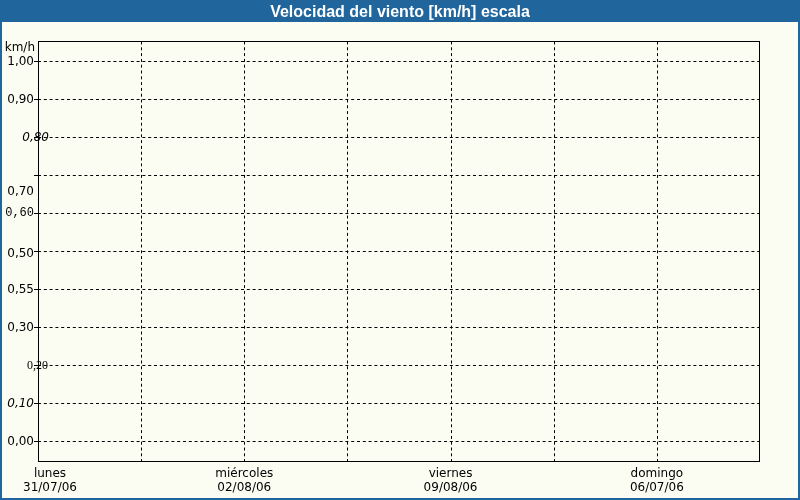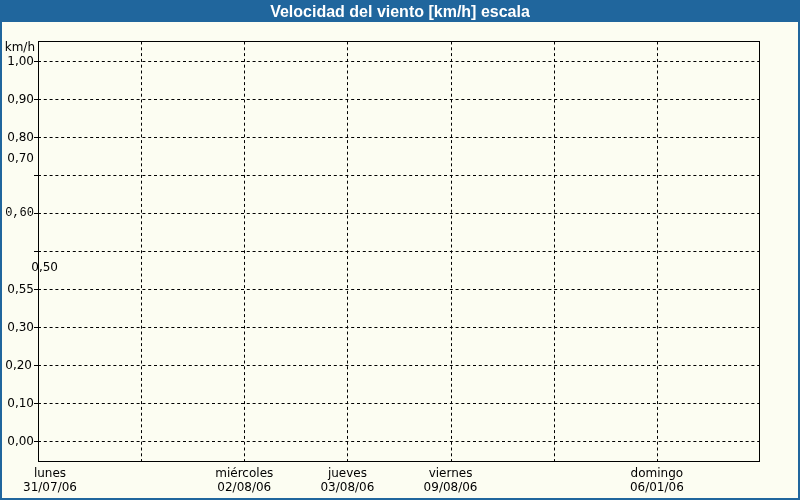--- a/index.html
+++ b/index.html
@@ -64,43 +64,39 @@
         <line x1="141.5" y1="41.5" x2="141.5" y2="461" stroke="#000000" stroke-width="1" stroke-dasharray="3 2.8"></line>
         <line x1="244.5" y1="41.5" x2="244.5" y2="461" stroke="#000000" stroke-width="1" stroke-dasharray="3 2.8"></line>
         <line x1="347.5" y1="41.5" x2="347.5" y2="461" stroke="#000000" stroke-width="1" stroke-dasharray="3 2.8"></line>
         <line x1="451.5" y1="41.5" x2="451.5" y2="461" stroke="#000000" stroke-width="1" stroke-dasharray="3 2.8"></line>
         <line x1="554.5" y1="41.5" x2="554.5" y2="461" stroke="#000000" stroke-width="1" stroke-dasharray="3 2.8"></line>
         <line x1="657.5" y1="41.5" x2="657.5" y2="461" stroke="#000000" stroke-width="1" stroke-dasharray="3 2.8"></line>
       </svg>
       <div class="ylab" style="left: 2px; width: 33px; top: 40px;">km/h</div>
       <div class="ylab" style="left: 2px; width: 32px; top: 54px;">1,00</div>
       <div class="ylab" style="left: 2px; width: 32px; top: 92px;">0,90</div>
-      <div class="ylab" style="left: 2px; width: 32px; top: 130px;">0,80</div>
-      <div class="ylab" style="left: 2px; width: 32px; top: 151px;">0,70</div>
+      <div class="ylab" style="left: 17px; width: 32px; top: 130px; font-style: italic;">0,80</div>
+      <div class="ylab" style="left: 2px; width: 32px; top: 184px;">0,70</div>
       <div class="ylab" style="left: 2px; width: 32px; top: 206px; font-family: Liberation Mono, monospace;">0,60</div>
-      <div class="ylab" style="left: 2px; width: 32px; top: 260px; margin-left: 24px;">0,50</div>
+      <div class="ylab" style="left: 2px; width: 32px; top: 246px;">0,50</div>
       <div class="ylab" style="left: 2px; width: 32px; top: 282px;">0,55</div>
       <div class="ylab" style="left: 2px; width: 32px; top: 320px;">0,30</div>
-      <div class="ylab" style="left: 0; width: 32px; top: 358px;">0,20</div>
-      <div class="ylab" style="left: 2px; width: 32px; top: 396px;">0,10</div>
+      <div class="ylab" style="left: 16px; width: 32px; top: 358px; font-family: Liberation Serif, serif;">0,20</div>
+      <div class="ylab" style="left: 2px; width: 32px; top: 396px; font-style: italic;">0,10</div>
       <div class="ylab" style="left: 2px; width: 32px; top: 434px;">0,00</div>
       <div class="xlab" style="left: -5px; width: 110px; top: 466px;">
         <div>lunes</div>
         <div>31/07/06</div>
       </div>
       <div class="xlab" style="left: 189.286px; width: 110px; top: 466px;">
         <div>miércoles</div>
         <div>02/08/06</div>
       </div>
-      <div class="xlab" style="left: 292.429px; width: 110px; top: 466px;">
-        <div>jueves</div>
-        <div>03/08/06</div>
-      </div>
       <div class="xlab" style="left: 395.571px; width: 110px; top: 466px;">
         <div>viernes</div>
         <div>09/08/06</div>
       </div>
       <div class="xlab" style="left: 601.857px; width: 110px; top: 466px;">
         <div>domingo</div>
-        <div>06/01/06</div>
+        <div>06/07/06</div>
       </div>
     </div>
 </div>
 
 </body></html>

